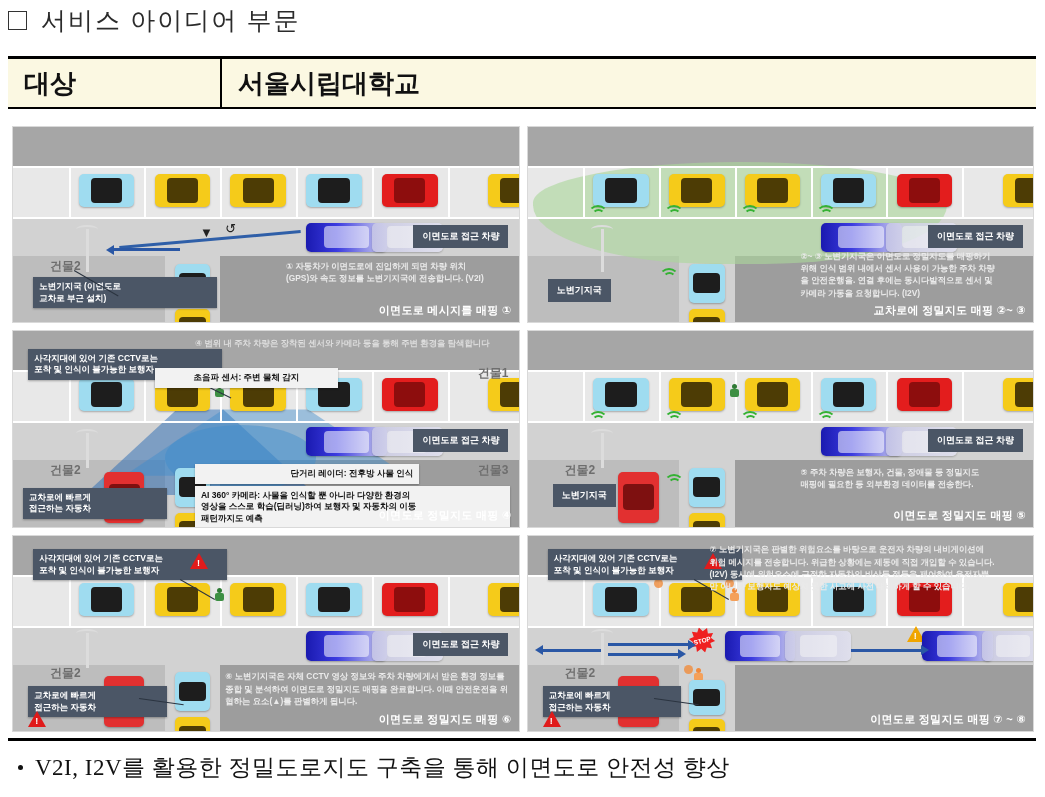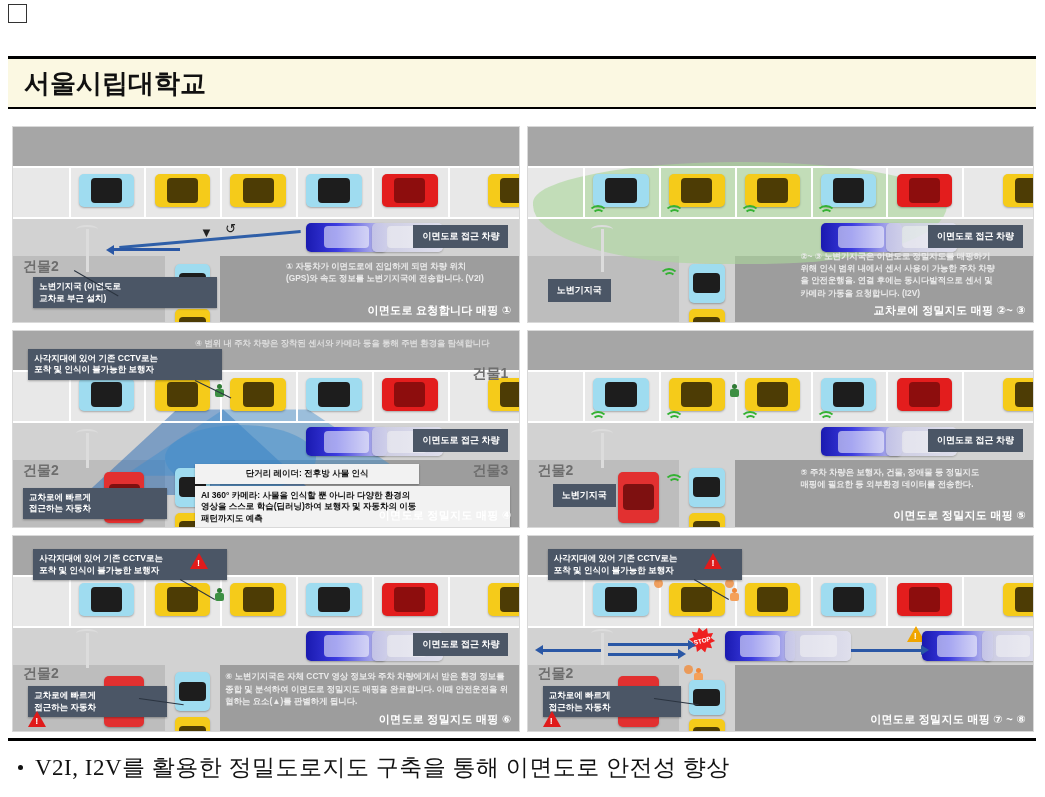--- a/index.html
+++ b/index.html
@@ -84,21 +84,21 @@
   }
   .callout.light{background:#f2f2f2;color:#111;}
   .tag-approach{
     position:absolute;background:#4b5666;color:#fff;font-weight:bold;
     font-size:9px;padding:5px 9px;
   }
   .tag-rsu{
     position:absolute;background:#4b5666;color:#fff;font-weight:bold;
     font-size:9px;padding:5px 9px;
   }
-  .bldg-label{position:absolute;font-size:14px;color:#6e6e6e;font-weight:bold;}
+  .bldg-label{position:absolute;font-size:12px;color:#6e6e6e;font-weight:bold;margin-left:27px;}
   .desc{
     position:absolute;color:#eaeaea;font-size:8.4px;line-height:1.45;
     font-weight:bold;white-space:pre-line;text-align:left;
   }
   .panel-title{
     position:absolute;right:7px;bottom:4px;color:#fff;
     font-size:11px;font-weight:bold;letter-spacing:.3px;
   }
   
   .warn-tri{position:absolute;width:0;height:0;border-left:9px solid transparent;
@@ -139,23 +139,25 @@
     font-family:"Liberation Serif","DejaVu Serif",serif;
     font-size:23px;color:#111;letter-spacing:.5px;
   }
   .dot-bullet{width:5px;height:5px;background:#111;border-radius:50%;margin-top:13px;flex:0 0 auto;}
 </style>
 </head>
 <body>
 
 <div class="doc-heading">
   <span class="sq-bullet"></span>
+  <span>서비스 아이디어 부문</span>
 </div>
 
 <div class="info-table">
+  <div class="info-cell label">대상</div>
   <div class="info-cell value">서울시립대학교</div>
 </div>
 
 <div class="grid">
 
   <div class="panel">
     <div class="sky-band"></div>
     <div class="parking-strip"></div>
     <div class="road-band"></div>
     <div class="lower-left"></div>
@@ -204,21 +206,21 @@
     <div class="blue-arrow rev" style="left:20%;top:62%;width:13%"></div>
     <div style="position:absolute;left:37%;top:50%;font-size:13px;color:#222;">▼</div>
     <div style="position:absolute;left:42%;top:48%;font-size:13px;color:#222;">↺</div>
     <div class="bldg-label" style="left:2%;top:67%">건물2</div>
     <div class="callout" style="left:4%;top:77%;width:34%">노변기지국 (이면도로
 교차로 부근 설치)</div>
     <div class="leader" style="left:12%;top:73%;width:10%;transform:rotate(30deg)"></div>
     <div class="tag-approach" style="right:2%;top:50%">이면도로 접근 차량</div>
     <div class="desc" style="left:54%;top:68%;width:44%">① 자동차가 이면도로에 진입하게 되면 차량 위치
 (GPS)와 속도 정보를 노변기지국에 전송합니다. (V2I)</div>
-    <div class="panel-title">이면도로 요청합니다 매핑 ①</div>
+    <div class="panel-title">이면도로 메시지를 매핑 ①</div>
   </div>
 
   <div class="panel">
     <div class="sky-band"></div>
     <div class="parking-strip"></div>
     <div class="road-band"></div>
     <div class="lower-left"></div>
     <div class="lower-right"></div>
     <div class="cross-road"></div>
     <div class="greenzone"></div>
@@ -343,21 +345,22 @@
         <i class="win"></i>
       </div>
     <div class="car v-yellowv" style="left:32%;top:93%;width:7%;height:18%">
         <i class="win"></i>
       </div>
     <div class="lamp" style="left:14.5%;top:52%;height:18%"></div>
     <div class="desc" style="left:36%;top:3%;width:62%;color:#ddd">④ 범위 내 주차 차량은 장착된 센서와 카메라 등을 통해 주변 환경을 탐색합니다</div>
     <div class="callout" style="left:3%;top:9%;width:36%">사각지대에 있어 기존 CCTV로는
 포착 및 인식이 불가능한 보행자</div>
     <div class="leader" style="left:36%;top:25%;width:8%;transform:rotate(26deg)"></div>
-    <div class="callout light" style="left:36%;top:68%;width:42%;text-align:center">단거리 레이더: 전후방 사물 인식</div>
+    <div class="callout light" style="left:28%;top:19%;width:34%;text-align:center">초음파 센서: 주변 물체 감지</div>
+    <div class="callout light" style="left:36%;top:68%;width:42%;text-align:right">단거리 레이더: 전후방 사물 인식</div>
     <div class="callout light" style="left:36%;top:79%;width:60%">AI 360° 카메라: 사물을 인식할 뿐 아니라 다양한 환경의
 영상을 스스로 학습(딥러닝)하여 보행자 및 자동차의 이동
 패턴까지도 예측</div>
     <div class="callout" style="left:2%;top:80%;width:26%">교차로에 빠르게
 접근하는 자동차</div>
     <div class="bldg-label" style="right:2%;top:17%">건물1</div>
     <div class="bldg-label" style="left:2%;top:67%">건물2</div>
     <div class="bldg-label" style="right:2%;top:67%">건물3</div>
     <div class="tag-approach" style="right:2%;top:50%">이면도로 접근 차량</div>
     <div class="panel-title">이면도로 정밀지도 매핑 ④</div>
@@ -582,20 +585,24 @@
         <i class="win"></i>
       </div>
     <div class="car v-yellowv" style="left:32%;top:94%;width:7%;height:16%">
         <i class="win"></i>
       </div>
     <div class="lamp" style="left:14.5%;top:50%;height:16%"></div>
     <div class="callout" style="left:4%;top:7%;width:36%">사각지대에 있어 기존 CCTV로는
 포착 및 인식이 불가능한 보행자</div>
     <div class="warn-tri" style="left:35%;top:9%"></div>
     <div class="leader" style="left:33%;top:22%;width:8%;transform:rotate(30deg)"></div>
+    <div class="desc" style="left:36%;top:4%;width:62%">⑦ 노변기지국은 판별한 위험요소를 바탕으로 운전자 차량의 내비게이션에
+위험 메시지를 전송합니다. 위급한 상황에는 제동에 직접 개입할 수 있습니다.
+(I2V) 동시에 위험요소에 근접한 자동차의 비상등 점등을 제어하여 운전자뿐
+만 아니라 보행자도 예상치 못한 사고에 사전 대비하게 할 수 있습니다.</div>
     <div class="callout" style="left:3%;top:77%;width:25%">교차로에 빠르게
 접근하는 자동차</div>
     <div class="warn-tri" style="left:3%;top:90%"></div>
     <div class="leader" style="left:25%;top:83%;width:9%;transform:rotate(8deg)"></div>
     <div class="bldg-label" style="left:2%;top:66%">건물2</div>
     <div class="panel-title">이면도로 정밀지도 매핑 ⑦ ~ ⑧</div>
   </div>
 
 </div>
 

